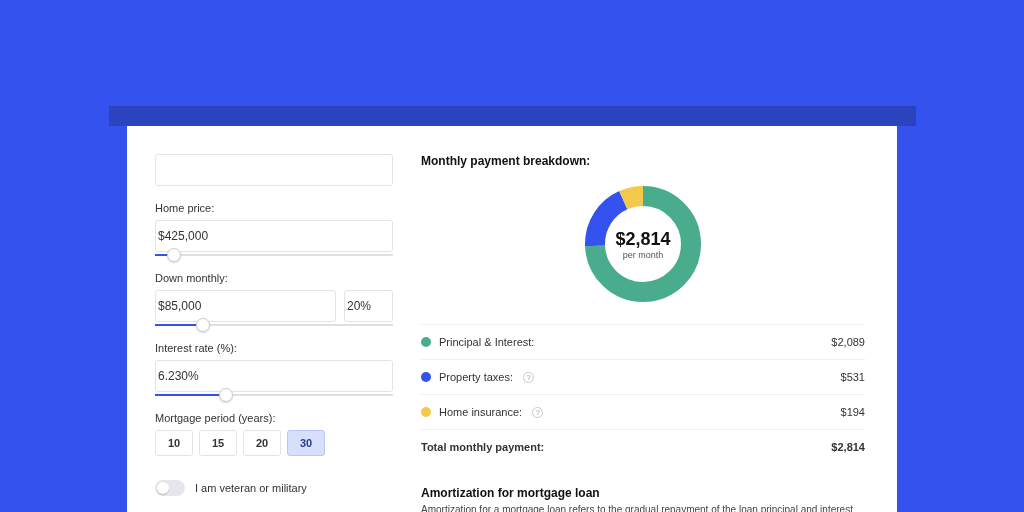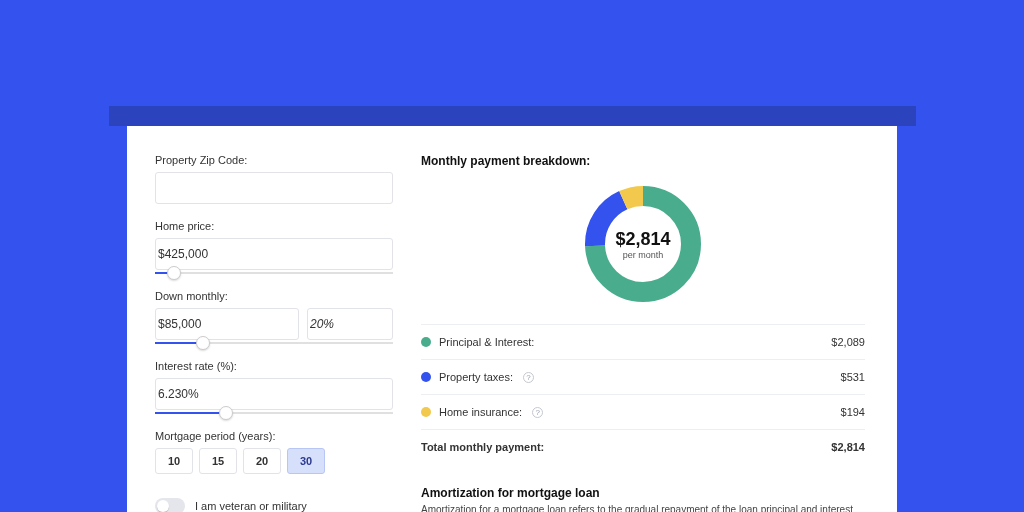--- a/index.html
+++ b/index.html
@@ -11,21 +11,21 @@
   .left { width: 238px; flex-shrink: 0; }
   .right { flex: 1; }
   .lbl { font-size: 11px; color: #333; margin-bottom: 6px; }
   .input { width: 100%; height: 32px; border: 1px solid #e1e3e8; border-radius: 3px; padding: 0 2px; font-size: 12px; color: #333; background: #fff; }
   .field { margin-bottom: 16px; position: relative; }
   .slider { position: relative; height: 2px; background: #e0e0e0; margin-top: 2px; }
   .slider .fill { position: absolute; height: 2px; background: #3352ee; left: 0; top: 0; }
   .slider .thumb { position: absolute; width: 14px; height: 14px; border-radius: 50%; background: #fff; border: 1px solid #ccc; box-shadow: 0 1px 2px rgba(0,0,0,0.15); top: -6px; transform: translateX(-50%); }
   .dprow { display: flex; gap: 8px; }
   .dprow .input:first-child { flex: 1; }
-  .dprow .pct { width: 86px; font-style: italic; }
+  .dprow .pct { width: 49px; }
   .period-opts { display: flex; gap: 6px; }
   .popt { width: 38px; height: 26px; border: 1px solid #e1e3e8; border-radius: 3px; font-size: 11px; font-weight: 600; color: #333; display: flex; align-items: center; justify-content: center; cursor: pointer; }
   .popt.sel { background: #d7e0fb; border-color: #b7c6f5; color: #2a3a8f; }
   .toggle-row { display: flex; align-items: center; gap: 10px; margin-top: 24px; }
   .toggle { width: 30px; height: 16px; background: #e4e6eb; border-radius: 10px; position: relative; }
   .toggle .knob { width: 12px; height: 12px; background: #fff; border-radius: 50%; position: absolute; top: 2px; left: 2px; box-shadow: 0 1px 1px rgba(0,0,0,0.2); }
   .toggle-lbl { font-size: 11px; color: #333; }
 
   .sect-title { font-size: 12px; font-weight: 700; color: #111; margin-bottom: 14px; }
 
@@ -51,21 +51,20 @@
 <body>
 
 <div class="outer">
   <div class="band"></div>
 
   <div class="card">
 
     <div class="left">
 
       <div class="field">
-        <div class="lbl">Property Zip Code:</div>
         <input class="input" value="" style="">
       </div>
 
       <div class="field">
         <div class="lbl">Home price:</div>
         <input class="input" value="$425,000" style="">
         <div class="slider">
           <div class="fill" style="width:8%"></div>
           <div class="thumb" style="left:8%"></div>
         </div>

